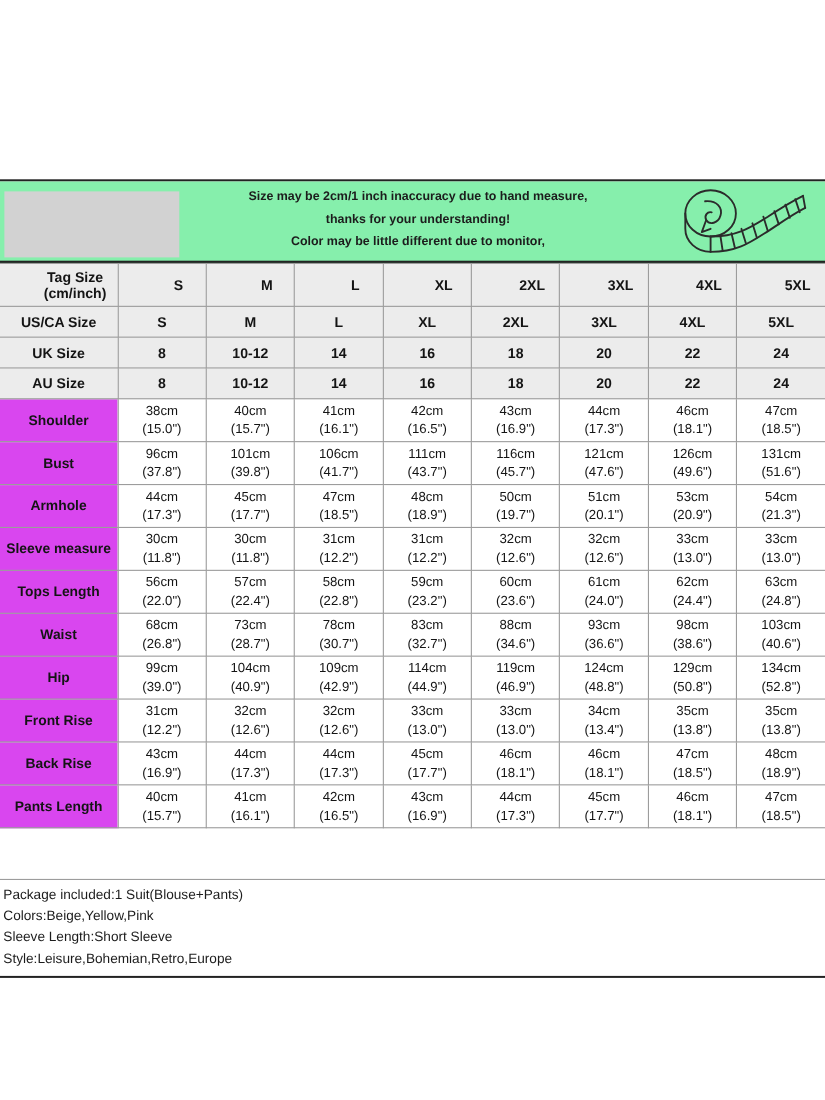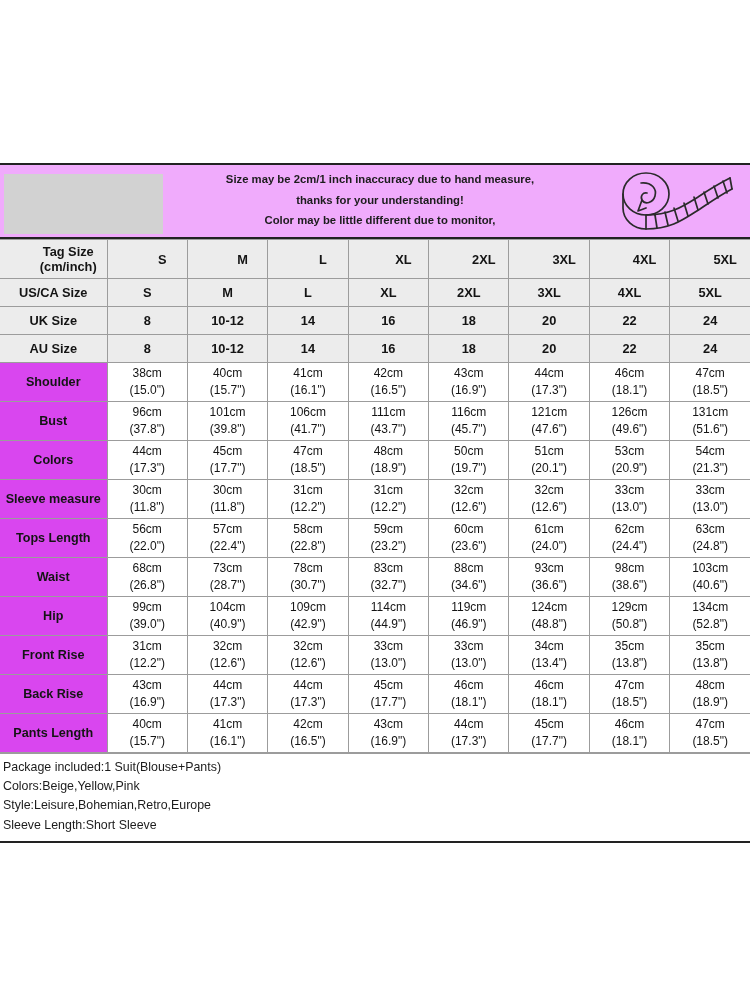--- a/index.html
+++ b/index.html
@@ -23,21 +23,21 @@
     box-sizing: border-box;
     border-top: 2px solid #222222;
     border-bottom: 2px solid #222222;
     background: #ffffff;
   }
 
   
   .banner {
     position: relative;
     height: 72px;
-    background: #f0abfc;
+    background: #86efac;
     border-bottom: 2px solid #222222;
   }
   .placeholder-box {
     position: absolute;
     left: 4px;
     top: 9px;
     width: 159px;
     height: 60px;
     background: #d2d2d2;
   }
@@ -107,20 +107,21 @@
     font-weight: 400;
   }
   td.val .cm { display: block; }
   td.val .inch { display: block; }
 
   
   .footer {
     background: #ffffff;
     padding: 4px 0 6px 3px;
     border-top: 1px solid #9c9c9c;
+    margin-top: 46px;
   }
   .footer div {
     font-size: 12.4px;
     line-height: 19.2px;
     color: #1c1c1c;
     font-weight: 500;
     white-space: nowrap;
   }
 </style>
 </head>
@@ -283,21 +284,21 @@
           <td class="val">
             <span class="cm">126cm</span>
             <span class="inch">(49.6")</span>
           </td>
           <td class="val">
             <span class="cm">131cm</span>
             <span class="inch">(51.6")</span>
           </td>
         </tr>
         <tr>
-          <td class="rowlabel">Colors</td>
+          <td class="rowlabel">Armhole</td>
           <td class="val">
             <span class="cm">44cm</span>
             <span class="inch">(17.3")</span>
           </td>
           <td class="val">
             <span class="cm">45cm</span>
             <span class="inch">(17.7")</span>
           </td>
           <td class="val">
             <span class="cm">47cm</span>
@@ -568,17 +569,17 @@
             <span class="cm">47cm</span>
             <span class="inch">(18.5")</span>
           </td>
         </tr>
       </tbody>
   </table>
 
   <div class="footer">
     <div>Package included:1 Suit(Blouse+Pants)</div>
     <div>Colors:Beige,Yellow,Pink</div>
+    <div>Sleeve Length:Short Sleeve</div>
     <div>Style:Leisure,Bohemian,Retro,Europe</div>
-    <div>Sleeve Length:Short Sleeve</div>
   </div>
 
 </div>
 
 </body></html>

